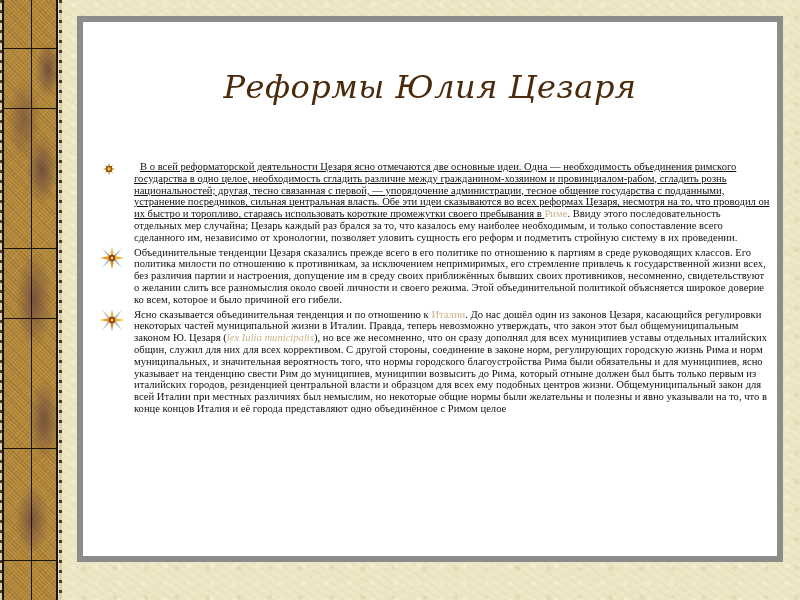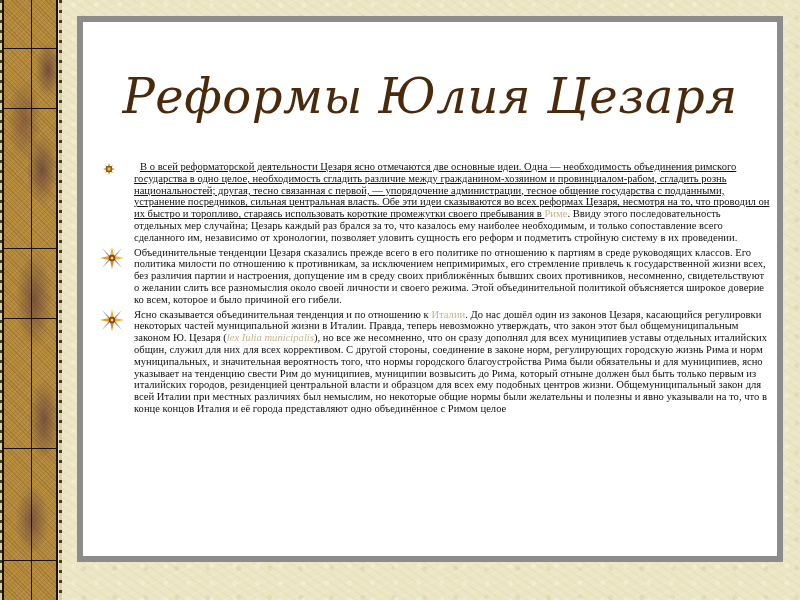--- a/index.html
+++ b/index.html
@@ -78,21 +78,21 @@
     }
 
     .title {
       position: absolute;
       left: 0;
       top: 46px;
       width: 100%;
       text-align: center;
       font-family: "DejaVu Serif", "Liberation Serif", serif;
       font-style: italic;
-      font-size: 48px;
+      font-size: 32px;
       color: #4b2a0c;
       letter-spacing: 0.5px;
       margin: 0;
       font-weight: normal;
     }
 
     .content {
       position: absolute;
       left: 16px;
       top: 139px;

